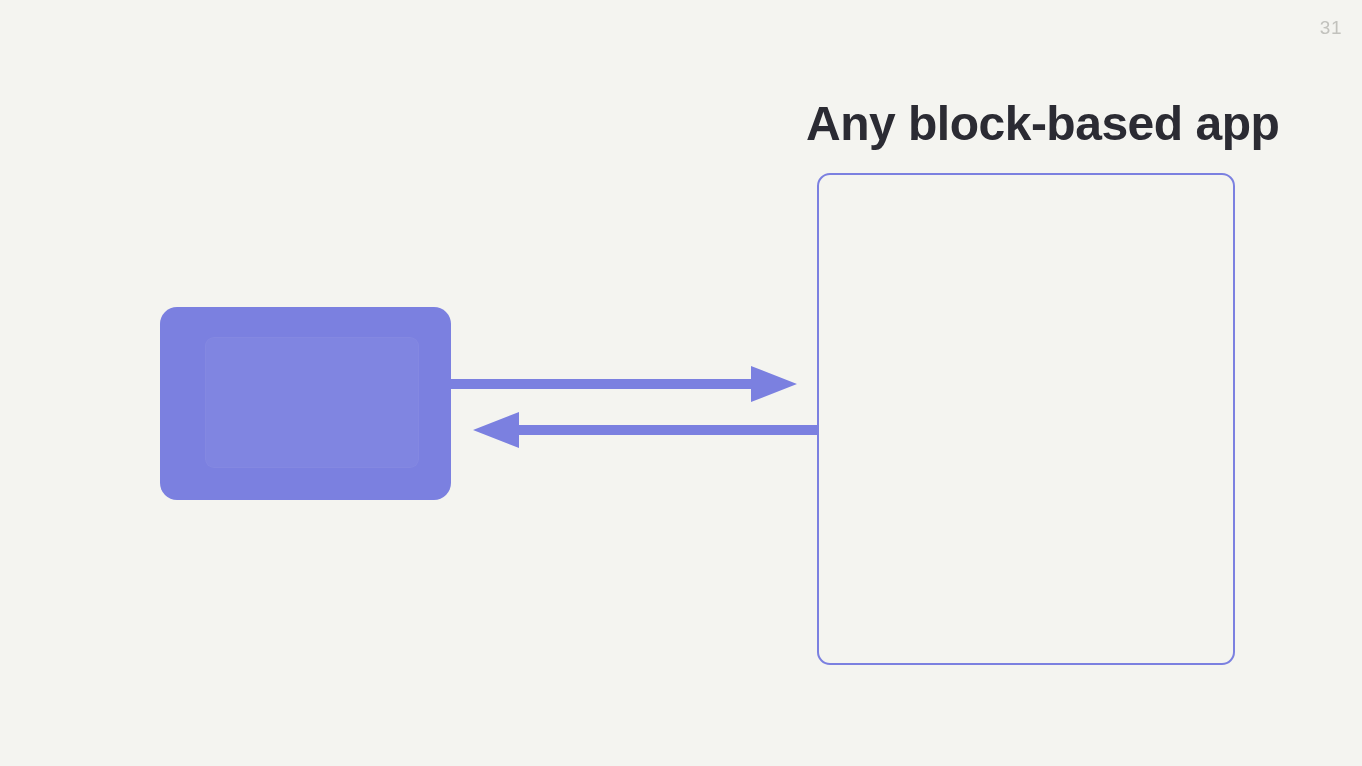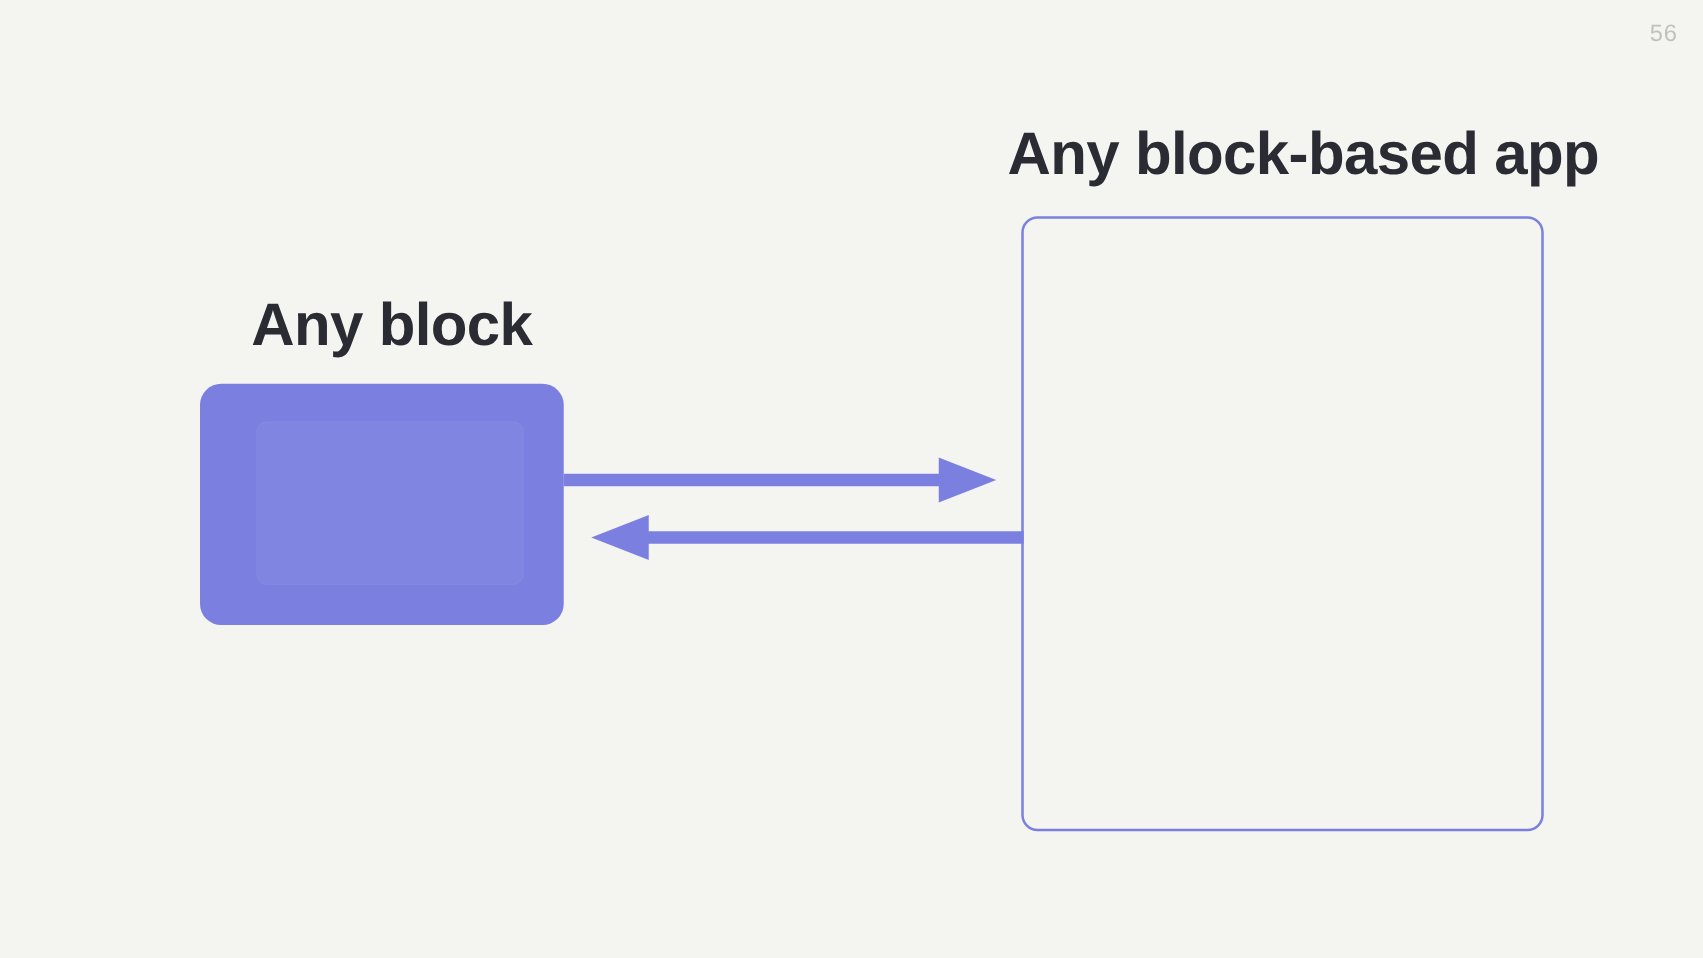--- a/index.html
+++ b/index.html
@@ -107,23 +107,22 @@
     top: 406px;
     width: 360px;
     height: 48px;
   }
 </style>
 </head>
 <body>
 
 <div id="slide">
 
-  <div id="page-number">56</div>
+  <div id="page-number">31</div>
 
-  <div class="heading" id="label-any-block">Any block</div>
 
   <div class="heading" id="label-any-block-based-app">Any block-based app</div>
 
   <div id="any-block-shape">
     <div id="any-block-inner"></div>
   </div>
 
   <div id="app-container-shape"></div>
 
   <svg class="arrow-svg" id="arrow-to-app" viewBox="0 0 360 48">

